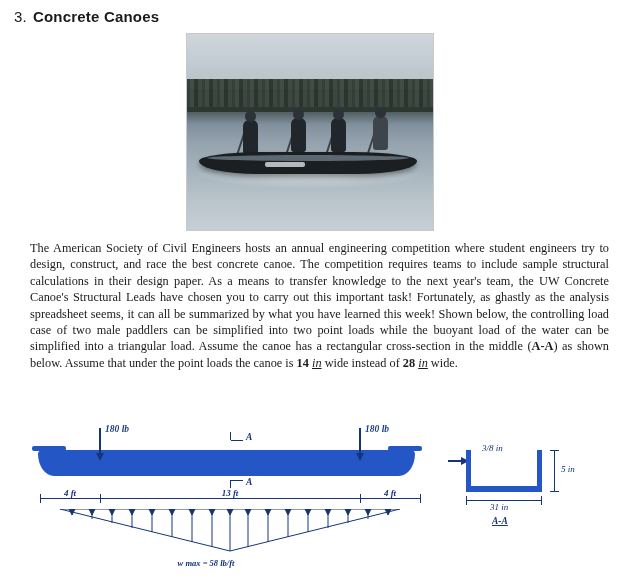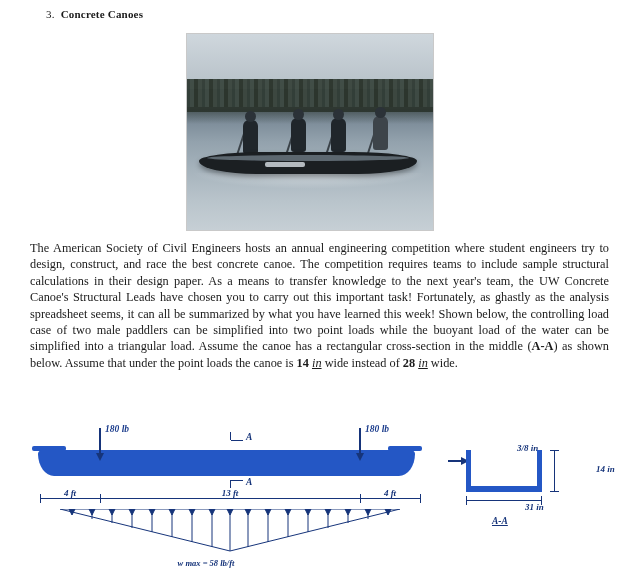--- a/index.html
+++ b/index.html
@@ -14,25 +14,24 @@
     color: #1a1a1a;
     position: relative;
     overflow: hidden;
   }
 
   
   .heading {
     position: absolute;
     left: 14px;
     top: 8px;
-    font-family: Liberation Serif, serif;
+    font-family: Liberation Sans, sans-serif;
     font-weight: bold;
-    font-size: 11px;
+    font-size: 15px;
     letter-spacing: 0.2px;
-    margin-left: 32px;
   }
   .heading .num {
     display: inline-block;
     margin-right: 6px;
     font-weight: normal;
   }
 
   
   .photo-wrap {
     position: absolute;
@@ -350,24 +349,23 @@
     height:1px; width:9px;
     background:#16347a;
     left:-4px;
   }
   .xs-v-dim:before { top:0; }
   .xs-v-dim:after { bottom:0; }
   .xs-label {
     position: absolute;
     font-size: 9px;
     font-style: italic;
-    font-weight: bold;
+    font-weight: normal;
     color: #16347a;
     white-space: nowrap;
-    margin-left: 35px;
   }
   .aa-caption {
     position: absolute;
     left: 26px;
     top: 78px;
     font-size: 9.5px;
     font-style: italic;
     font-weight: bold;
     color: #16347a;
     text-decoration: underline;
@@ -510,21 +508,21 @@
     <div class="xs-arrow"></div>
     <div class="xs-label" style="left:16px; top:5px;">3/8 in</div>
 
     <div class="ch-outer">
       <div class="ch-left"></div>
       <div class="ch-right"></div>
       <div class="ch-bottom"></div>
     </div>
 
     <div class="xs-v-dim"></div>
-    <div class="xs-label" style="left:95px; top:26px;">14 in</div>
+    <div class="xs-label" style="left:95px; top:26px;">5 in</div>
 
     <div class="xs-h-dim"></div>
     <div class="xs-label" style="left:24px; top:64px;">31 in</div>
 
     <div class="aa-caption">A-A</div>
   </div>
 
 </div>
 
 </body></html>

